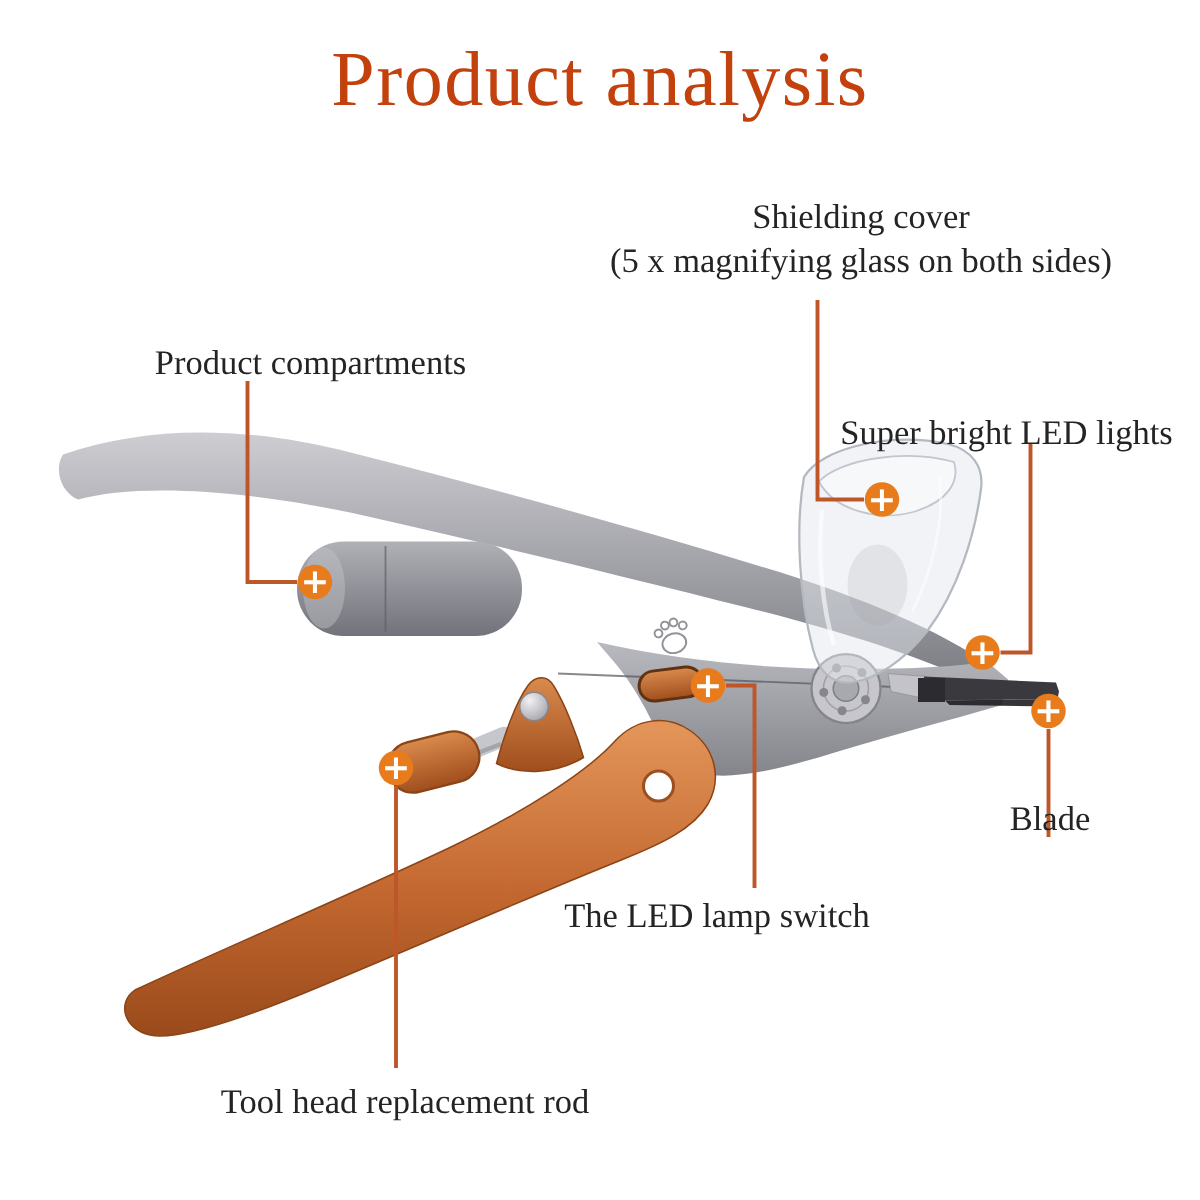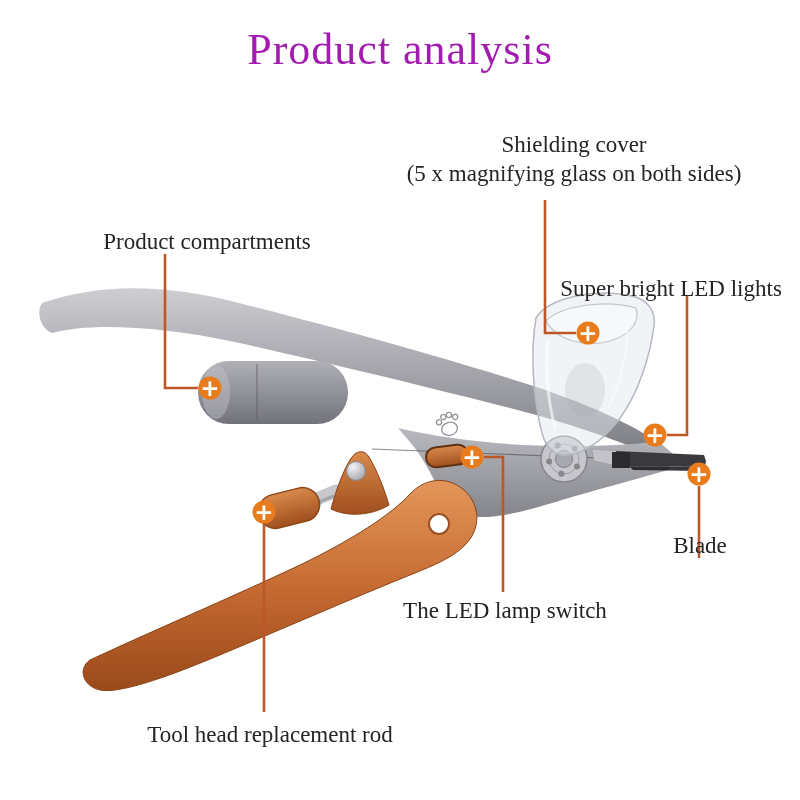--- a/index.html
+++ b/index.html
@@ -2,21 +2,21 @@
 <html><head>
 <meta charset="utf-8">
 <style>
   html,body{margin:0;padding:0;background:#fff;}
   .stage{
     position:relative;width:800px;height:800px;background:#fff;
     font-family:"Liberation Serif","DejaVu Serif",serif;overflow:hidden;
   }
   .title{
     position:absolute;left:400px;top:24px;transform:translateX(-50%);
-    font-size:44px;color:#a21caf;white-space:nowrap;letter-spacing:1px;
+    font-size:52px;color:#c2410c;white-space:nowrap;letter-spacing:1px;
   }
   .label{
     position:absolute;transform:translateX(-50%);
     font-size:23px;color:#242424;white-space:nowrap;text-align:center;line-height:29px;
   }
   .label.two-line{line-height:29px;}
   svg{position:absolute;left:0;top:0;}
 </style>
 </head>
 <body>
@@ -167,16 +167,16 @@
     <div>Shielding cover</div>
     <div>(5 x magnifying glass on both sides)</div>
   </div>
 
   <div class="label" style="left:207px;top:227px;">Product compartments</div>
 
   <div class="label" style="left:671px;top:274px;">Super bright LED lights</div>
 
   <div class="label" style="left:700px;top:531px;">Blade</div>
 
-  <div class="label" style="left:505px;top:596px;">The LED lamp switch</div>
+  <div class="label" style="left:478px;top:596px;">The LED lamp switch</div>
 
   <div class="label" style="left:270px;top:720px;">Tool head replacement rod</div>
 </div>
 
 </body></html>

